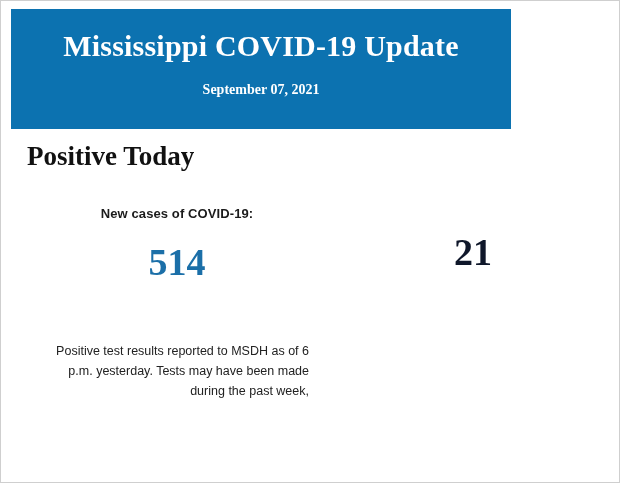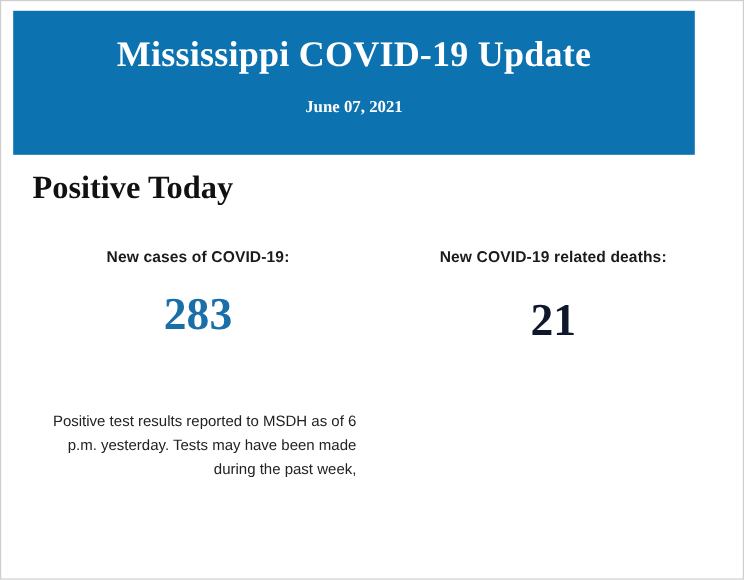--- a/index.html
+++ b/index.html
@@ -18,21 +18,21 @@
     width: 620px;
     height: 483px;
     background: #ffffff;
     border: 1px solid #cfcfcf;
     box-sizing: border-box;
   }
   .header-band {
     position: absolute;
     left: 10px;
     top: 8px;
-    width: 568px;
+    width: 500px;
     height: 120px;
     background: #0c72b0;
     box-sizing: border-box;
     text-align: center;
   }
   .header-title {
     margin: 0;
     padding-top: 20px;
     color: #ffffff;
     font-family: "Liberation Serif", serif;
@@ -54,21 +54,21 @@
     left: 26px;
     top: 140px;
     margin: 0;
     color: #111111;
     font-family: "Liberation Serif", serif;
     font-size: 27px;
     font-weight: bold;
   }
   .stats {
     position: absolute;
-    left: 14px;
+    left: 26px;
     top: 205px;
     width: 592px;
     display: flex;
     flex-direction: row;
     align-items: flex-start;
   }
   .stat-col {
     width: 50%;
     box-sizing: border-box;
   }
@@ -101,33 +101,32 @@
   .stat-col.left .stat-desc { padding-left: 12px; padding-right: 4px; }
   .stat-col.right .stat-desc { padding-left: 10px; padding-right: 4px; }
 </style>
 </head>
 <body>
 
 <div class="page">
 
   <div class="header-band">
     <h1 class="header-title">Mississippi COVID-19 Update</h1>
-    <p class="header-date">June 07, 2021</p>
+    <p class="header-date">September 07, 2021</p>
   </div>
 
   <h2 class="section-title">Positive Today</h2>
 
   <div class="stats">
 
     <div class="stat-col left">
       <div class="stat-label">New cases of COVID-19:</div>
-      <div class="stat-value cases">283</div>
+      <div class="stat-value cases">514</div>
       <div class="stat-desc">Positive test results reported to MSDH as of 6 p.m. yesterday. Tests may have been made during the past week,</div>
     </div>
 
     <div class="stat-col right">
-      <div class="stat-label">New COVID-19 related deaths:</div>
       <div class="stat-value deaths">21</div>
     </div>
 
   </div>
 
 </div>
 
 </body></html>

